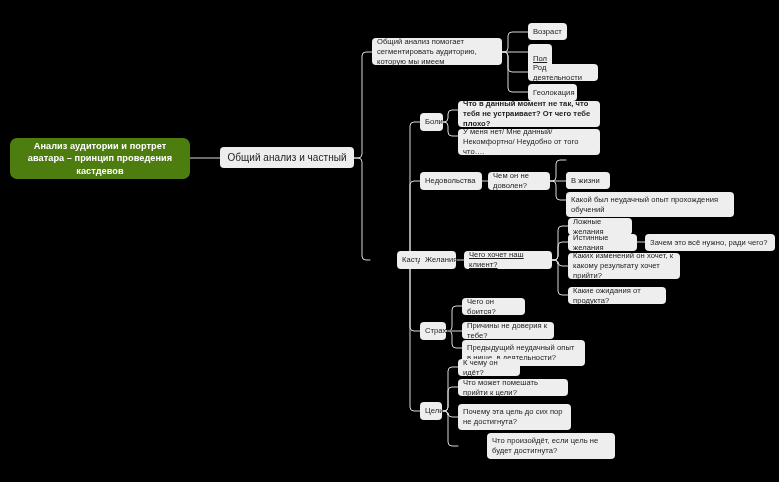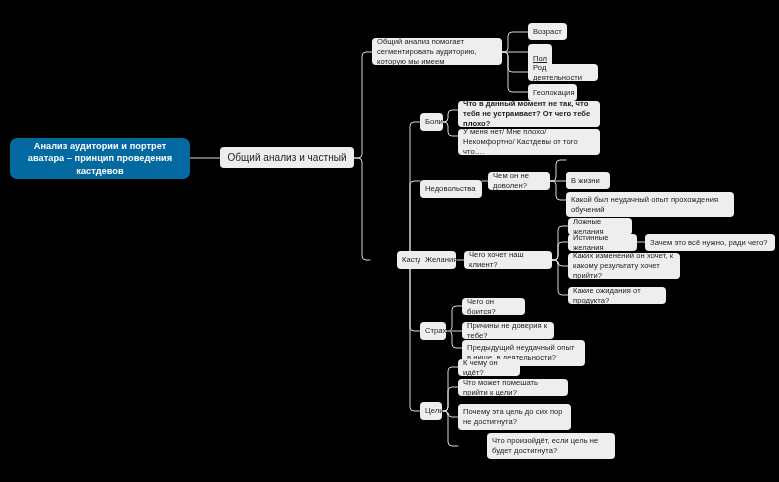--- a/index.html
+++ b/index.html
@@ -21,21 +21,21 @@
     border-radius:4px;
     font-size:7.6px;
     line-height:10px;
     padding:4px 5px;
     letter-spacing:0.05px;
     white-space:pre-line;
     display:flex;
     align-items:center;
   }
   .node.center{
-    background:#0369a1;
+    background:#4d7c0f;
     color:#ffffff;
     font-weight:bold;
     border-radius:7px;
     font-size:9.2px;
     line-height:12.5px;
     text-align:center;
     justify-content:center;
     padding:5px 8px;
   }
   .node.lvl1{
@@ -102,30 +102,30 @@
 
   <div class="node" style="left:368px;top:251px;width:34px;height:18px;margin-left:29px;">Кастдевы</div>
 
   <div class="node" style="left:528px;top:23px;width:39px;height:17px;">Возраст</div>
   <div class="node" style="left:528px;top:44px;width:24px;height:30px;text-decoration:underline;">Пол</div>
   <div class="node" style="left:528px;top:64px;width:70px;height:17px;">Род деятельности</div>
   <div class="node" style="left:528px;top:84px;width:49px;height:17px;">Геолокация</div>
 
   <div class="node" style="left:420px;top:113px;width:23px;height:18px;">Боли</div>
   <div class="node" style="left:458px;top:101px;width:142px;height:26px;font-weight:bold;">Что в данный момент не так, что тебя не устраивает? От чего тебе плохо?</div>
-  <div class="node" style="left:458px;top:129px;width:142px;height:26px;">У меня нет/ Мне плохо/ Некомфортно/ Кастдевы от того что….</div>
+  <div class="node" style="left:458px;top:129px;width:142px;height:26px;">У меня нет/ Мне данный/ Некомфортно/ Неудобно от того что….</div>
 
-  <div class="node" style="left:420px;top:172px;width:62px;height:18px;margin-top:8px;">Недовольства</div>
+  <div class="node" style="left:420px;top:172px;width:62px;height:18px;">Недовольства</div>
   <div class="node" style="left:488px;top:172px;width:62px;height:18px;">Чем он не доволен?</div>
   <div class="node" style="left:566px;top:152px;width:44px;height:17px;margin-top:20px;">В работе</div>
   <div class="node" style="left:566px;top:172px;width:40px;height:17px;">В жизни</div>
   <div class="node" style="left:566px;top:192px;width:168px;height:25px;">Какой был неудачный опыт прохождения обучений</div>
 
   <div class="node" style="left:420px;top:251px;width:36px;height:18px;">Желания</div>
-  <div class="node" style="left:464px;top:251px;width:88px;height:18px;">Чего хочет наш клиент?</div>
+  <div class="node" style="left:464px;top:251px;width:88px;height:18px;text-decoration:underline;">Чего хочет наш клиент?</div>
   <div class="node" style="left:568px;top:218px;width:64px;height:17px;">Ложные желания</div>
   <div class="node" style="left:568px;top:234px;width:69px;height:17px;">Истинные желания</div>
   <div class="node" style="left:568px;top:253px;width:112px;height:26px;">Каких изменений он хочет, к какому результату хочет прийти?</div>
   <div class="node" style="left:568px;top:287px;width:98px;height:17px;">Какие ожидания от продукта?</div>
   <div class="node" style="left:645px;top:234px;width:130px;height:17px;">Зачем это всё нужно, ради чего?</div>
 
   <div class="node" style="left:420px;top:322px;width:26px;height:18px;">Страхи</div>
   <div class="node" style="left:462px;top:298px;width:63px;height:17px;">Чего он боится?</div>
   <div class="node" style="left:462px;top:322px;width:92px;height:17px;">Причины не доверия к тебе?</div>
   <div class="node" style="left:462px;top:340px;width:123px;height:26px;">Предыдущий неудачный опыт в нише, в деятельности?</div>

